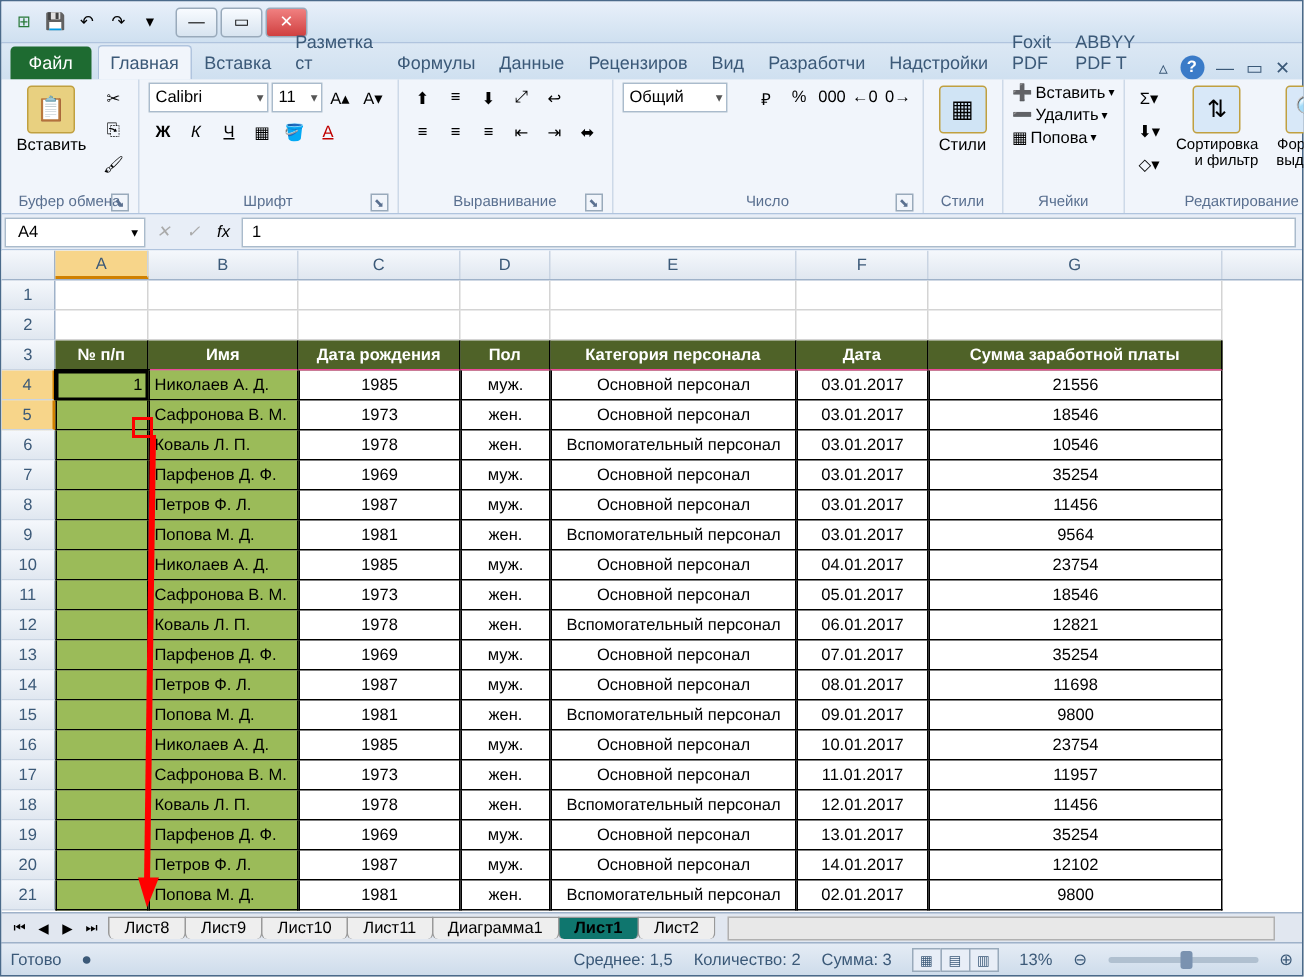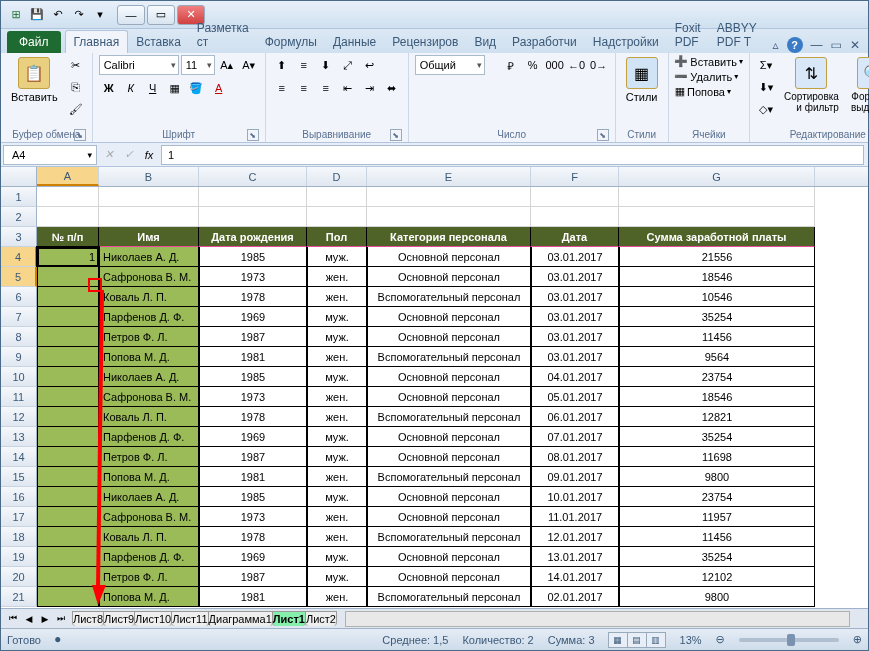--- a/index.html
+++ b/index.html
@@ -60,22 +60,22 @@
 .dc { border:1px solid #000; border-top:none; justify-content:center; }
 .sel-outline { outline:3px solid #000; outline-offset:-2px; }
 
 
 .cA{width:62px}.cB{width:100px}.cC{width:108px}.cD{width:60px}.cE{width:164px}.cF{width:88px}.cG{width:196px}
 
 
 .sheetbar { height:20px; background:#e1e7f0; display:flex; align-items:center; border-top:1px solid #9fb2c9; font-size:11px; }
 .navbtns { display:flex; padding:0 4px; gap:0; }
 .navbtn { width:16px; height:16px; display:flex; align-items:center; justify-content:center; cursor:pointer; font-size:9px; }
-.sheet-tab { padding:1px 0; background:#eee; border:1px solid #999; border-bottom:none; margin-left:-1px; cursor:pointer; border-radius:0 0 4px 4px; }
-.sheet-tab.active { background:#86efac; font-weight:bold; }
+.sheet-tab { padding:1px 10px; background:#eee; border:1px solid #999; border-bottom:none; margin-left:-1px; cursor:pointer; border-radius:0 0 4px 4px; }
+.sheet-tab.active { background:#0f766e; font-weight:bold; }
 .hscroll { flex:1; margin:0 18px 0 8px; height:16px; background:#e8e8e8; border:1px solid #b0b0b0; }
 
 
 .statusbar { height:22px; background:linear-gradient(#e5ecf5,#cedceb); border-top:1px solid #9fb2c9; display:flex; align-items:center; font-size:11px; color:#3b5978; padding:0 6px; gap:14px; }
 .statusbar .spacer { flex:1; }
 .viewbtns { display:flex; gap:0; }
 .viewbtn { width:20px; height:16px; border:1px solid #9ab; background:#e8eef7; display:flex; align-items:center; justify-content:center; font-size:9px; cursor:pointer; margin-left:-1px; }
 .zoom-slider { width:100px; height:4px; background:#b0c0d0; position:relative; border-radius:2px; }
 .zoom-thumb { position:absolute; left:48px; top:-4px; width:8px; height:12px; background:#7a92b0; border-radius:2px; }
 

